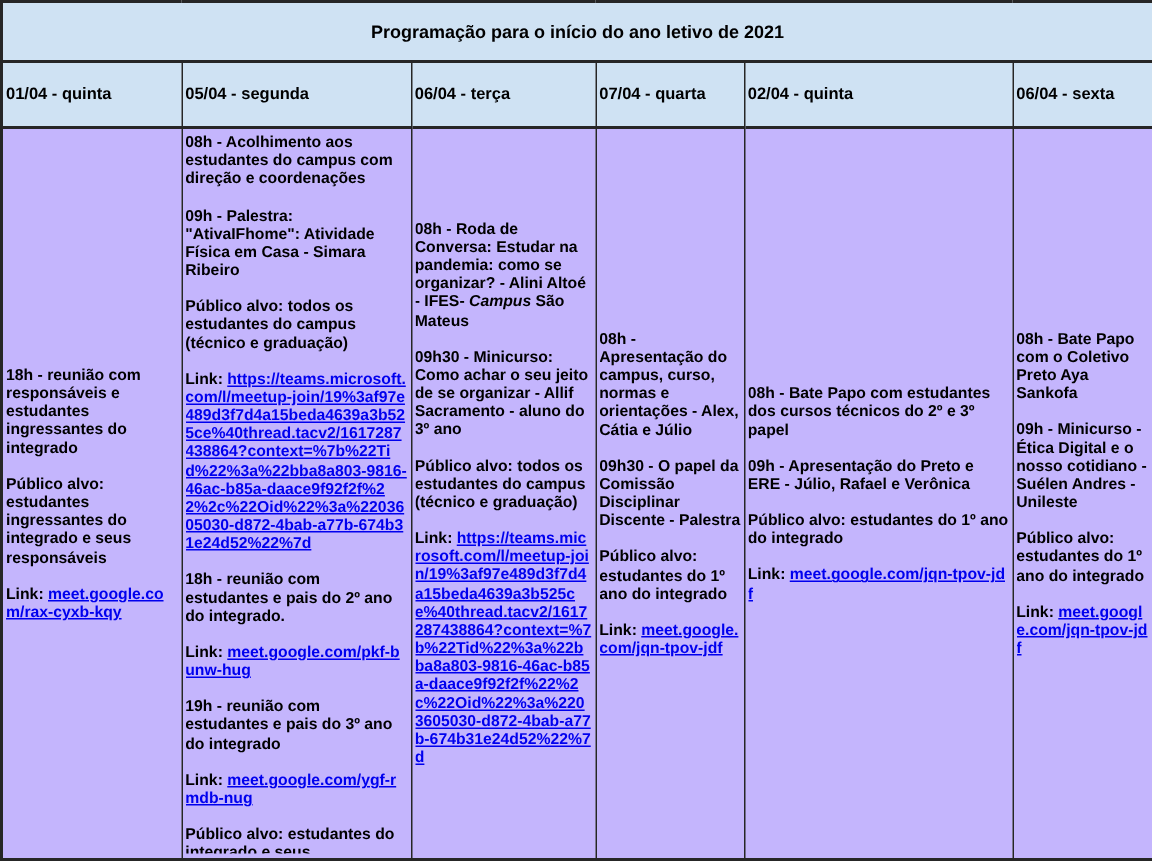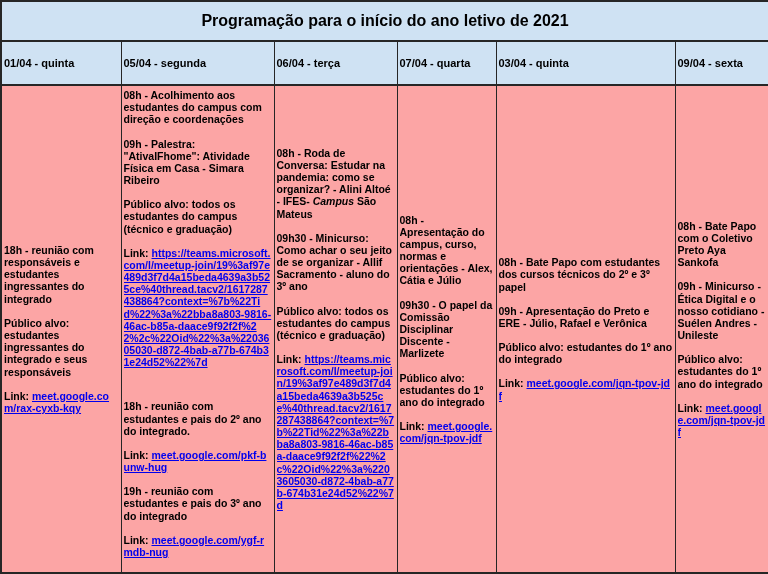--- a/index.html
+++ b/index.html
@@ -15,38 +15,38 @@
     table-layout:fixed;border-collapse:collapse;
     font-family:"Liberation Sans", sans-serif;
     font-weight:bold;color:var(--text);
     border:2px solid var(--border);
   }
   .schedule th,.schedule td{border:1px solid var(--border);}
   tr.title-row{height:40px;}
   th.title-cell{
     background:var(--header-bg);
     border-bottom:2px solid var(--border);
-    font-size:16px;text-align:center;vertical-align:middle;
+    font-size:12px;text-align:center;vertical-align:middle;
     padding:0 16px;
   }
   tr.header-row{height:44px;}
   th.day-header{
     background:var(--header-bg);
     border-bottom:2px solid var(--border);
     font-size:11px;text-align:left;vertical-align:middle;
     padding:2px 2px;font-weight:bold;
   }
   td.day-cell{
-    vertical-align:middle;background:#fca5a5;
+    vertical-align:middle;background:#c4b5fd;
     padding:0 2px;font-size:10.5px;line-height:1.16;
   }
   .cell-content{max-height:480px;overflow:hidden;}
   .block{margin:0 0 12px 0;}
   .block:last-child{margin-bottom:0;}
-  .block.gap-before{margin-top:32px;}
+  .block.gap-before{margin-top:12px;}
   .block a{color:var(--link);word-break:break-all;}
   .block i{font-style:italic;text-align:right;}
 </style>
 </head>
 <body>
 
 <div class="sheet">
   <table class="schedule">
     <colgroup>
       <col style="width:120px">
@@ -58,22 +58,22 @@
     </colgroup>
     <tbody>
         <tr class="title-row">
       <th class="title-cell" colspan="6">Programação para o início do ano letivo de 2021</th>
     </tr>
     <tr class="header-row">
       <th class="day-header">01/04 - quinta</th>
       <th class="day-header">05/04 - segunda</th>
       <th class="day-header">06/04 - terça</th>
       <th class="day-header">07/04 - quarta</th>
-      <th class="day-header">03/04 - quinta</th>
-      <th class="day-header">09/04 - sexta</th>
+      <th class="day-header">02/04 - quinta</th>
+      <th class="day-header">06/04 - sexta</th>
     </tr>
     <tr class="body-row">
       <td class="day-cell">
             <div class="cell-content">
               <p class="block">18h - reunião com responsáveis e estudantes ingressantes do integrado</p>
               <p class="block">Público alvo: estudantes ingressantes do integrado e seus responsáveis</p>
               <p class="block">Link: <a href="#">meet.google.com/rax-cyxb-kqy</a></p>
             </div>
           </td>
       <td class="day-cell">
@@ -93,21 +93,21 @@
             <div class="cell-content">
               <p class="block"><span>08h - Roda de Conversa: Estudar na pandemia: como se organizar? - Alini Altoé - IFES- </span><i>Campus</i><span> São Mateus</span></p>
               <p class="block">09h30 - Minicurso: Como achar o seu jeito de se organizar - Allif Sacramento - aluno do 3º ano</p>
               <p class="block">Público alvo: todos os estudantes do campus (técnico e graduação)</p>
               <p class="block">Link: <a href="#">https://teams.microsoft.com/l/meetup-join/19%3af97e489d3f7d4a15beda4639a3b525ce%40thread.tacv2/1617287438864?context=%7b%22Tid%22%3a%22bba8a803-9816-46ac-b85a-daace9f92f2f%22%2c%22Oid%22%3a%2203605030-d872-4bab-a77b-674b31e24d52%22%7d</a></p>
             </div>
           </td>
       <td class="day-cell">
             <div class="cell-content">
               <p class="block">08h - Apresentação do campus, curso, normas e orientações - Alex, Cátia e Júlio</p>
-              <p class="block">09h30 - O papel da Comissão Disciplinar Discente - Marlizete</p>
+              <p class="block">09h30 - O papel da Comissão Disciplinar Discente - Palestra</p>
               <p class="block">Público alvo: estudantes do 1º ano do integrado</p>
               <p class="block">Link: <a href="#">meet.google.com/jqn-tpov-jdf</a></p>
             </div>
           </td>
       <td class="day-cell">
             <div class="cell-content">
               <p class="block">08h - Bate Papo com estudantes dos cursos técnicos do 2º e 3º papel</p>
               <p class="block">09h - Apresentação do Preto e ERE - Júlio, Rafael e Verônica</p>
               <p class="block">Público alvo: estudantes do 1º ano do integrado</p>
               <p class="block">Link: <a href="#">meet.google.com/jqn-tpov-jdf</a></p>

